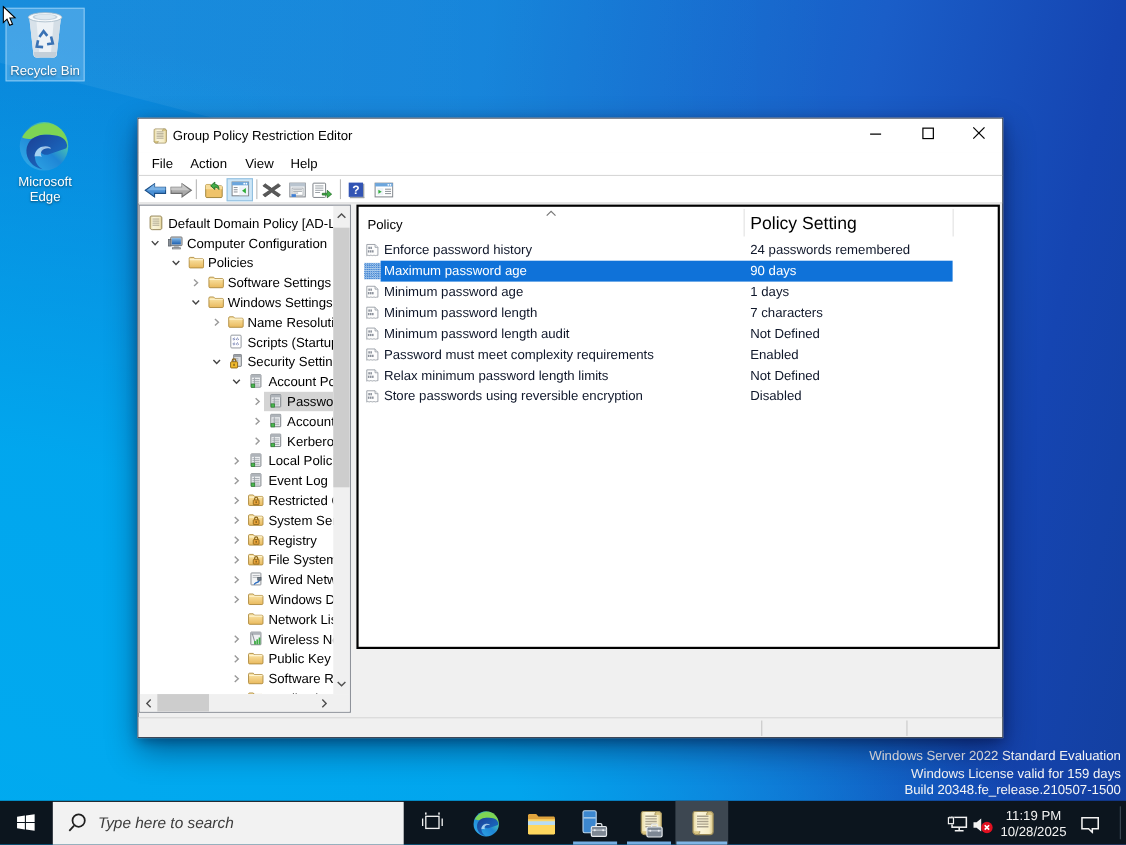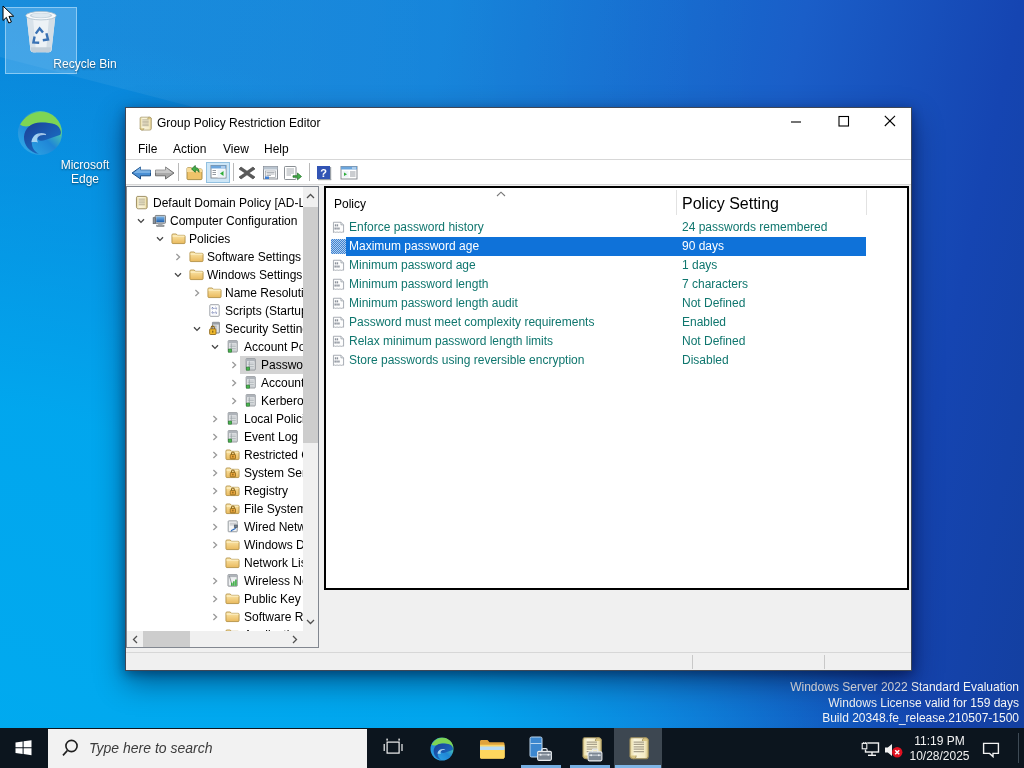--- a/index.html
+++ b/index.html
@@ -4,26 +4,26 @@
 <style>
 * { margin:0; padding:0; box-sizing:border-box; }
 html,body { width:1024px; height:768px; overflow:hidden; }
 body { font-family:"Liberation Sans", sans-serif; position:relative;
   background:
     radial-gradient(130% 150% at -8% 120%, rgba(0,172,240,1) 0%, rgba(0,170,240,0.9) 45%, rgba(0,155,230,0) 78%),
     linear-gradient(102deg, #0a86da 0%, #0d80d9 38%, #1a5ec8 68%, #1545b2 86%, #133f9f 100%);
 }
 .abs { position:absolute; }
 svg { display:block; }
-.deskicon-label { color:#fff; font-size:12px; text-align:center; text-shadow:0 1px 2px rgba(0,0,0,0.55); line-height:14px;margin-left:44px; }
+.deskicon-label { color:#fff; font-size:12px; text-align:center; text-shadow:0 1px 2px rgba(0,0,0,0.55); line-height:14px; }
 .trw { position:absolute; left:0; width:176px; height:18px; overflow:hidden; font-size:12px; line-height:18px; white-space:nowrap; color:#000; }
 .trw .ic { position:absolute; top:1px; width:15px; height:15px; }
 .trw .tx { position:absolute; top:0; }
 .trw .ch { position:absolute; top:4px; width:10px; height:10px; }
-.lrow { position:absolute; left:0; width:583px; height:19px; font-size:12px; line-height:19px; white-space:nowrap; color:#0f766e; }
+.lrow { position:absolute; left:0; width:583px; height:19px; font-size:12px; line-height:19px; white-space:nowrap; color:#0f172a; }
 .lrow .ic { position:absolute; left:5px; top:2px; width:15px; height:15px; }
 .lrow .c1 { position:absolute; left:23px; top:0; }
 .lrow .c2 { position:absolute; left:356px; top:0; }
 </style>
 </head>
 <body>
 
 <svg width="0" height="0" style="position:absolute">
  <defs>
   <linearGradient id="gtrash" x1="0" y1="0" x2="1" y2="0">

